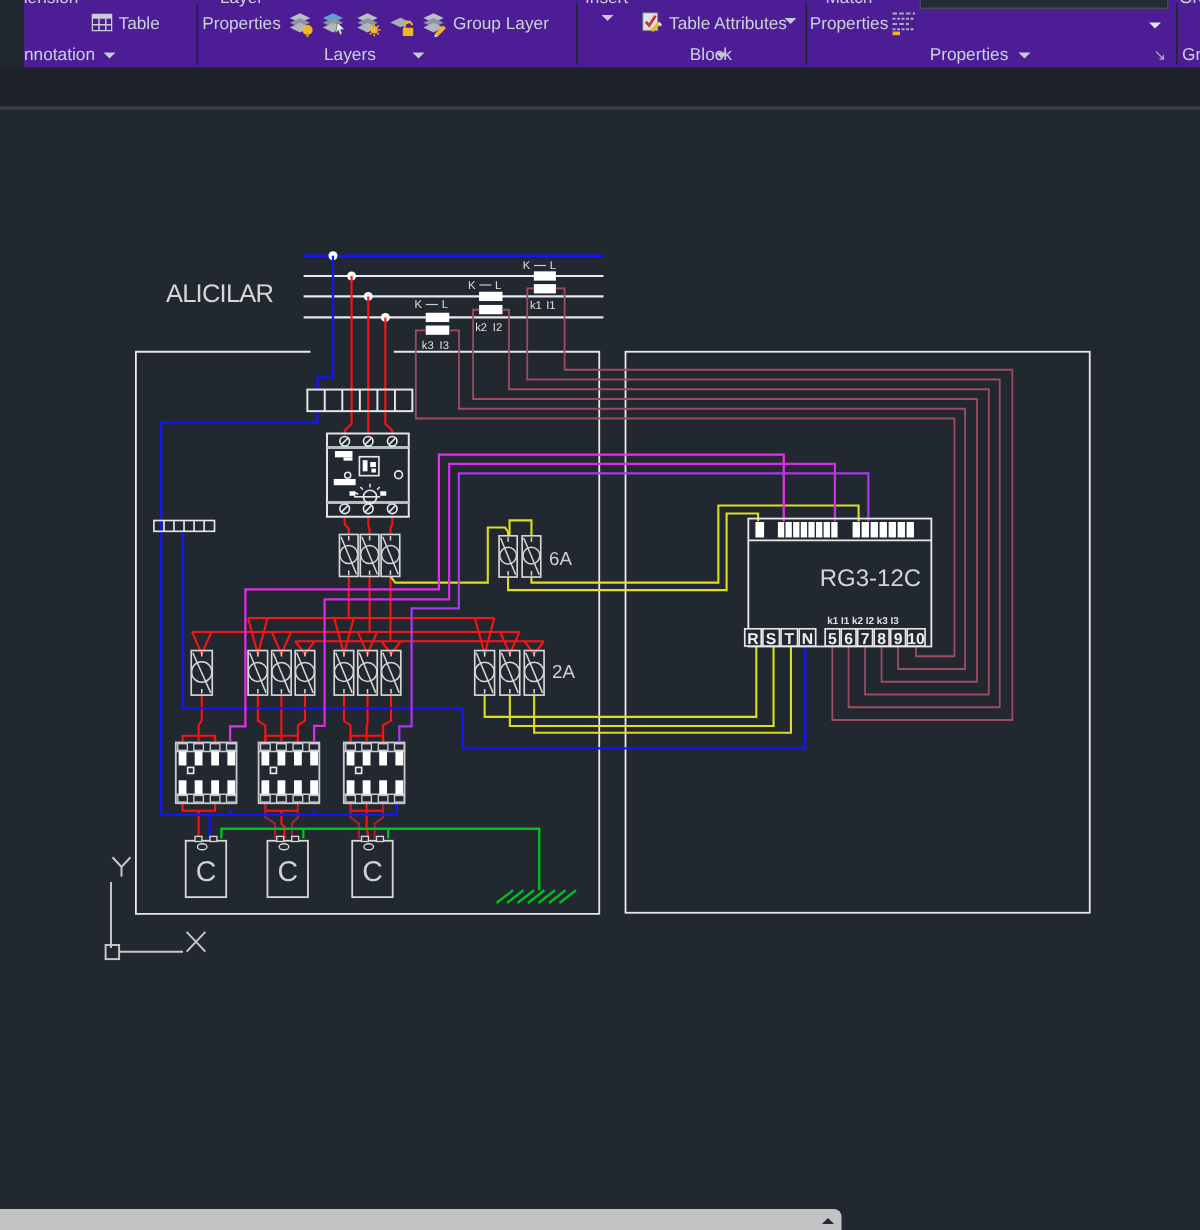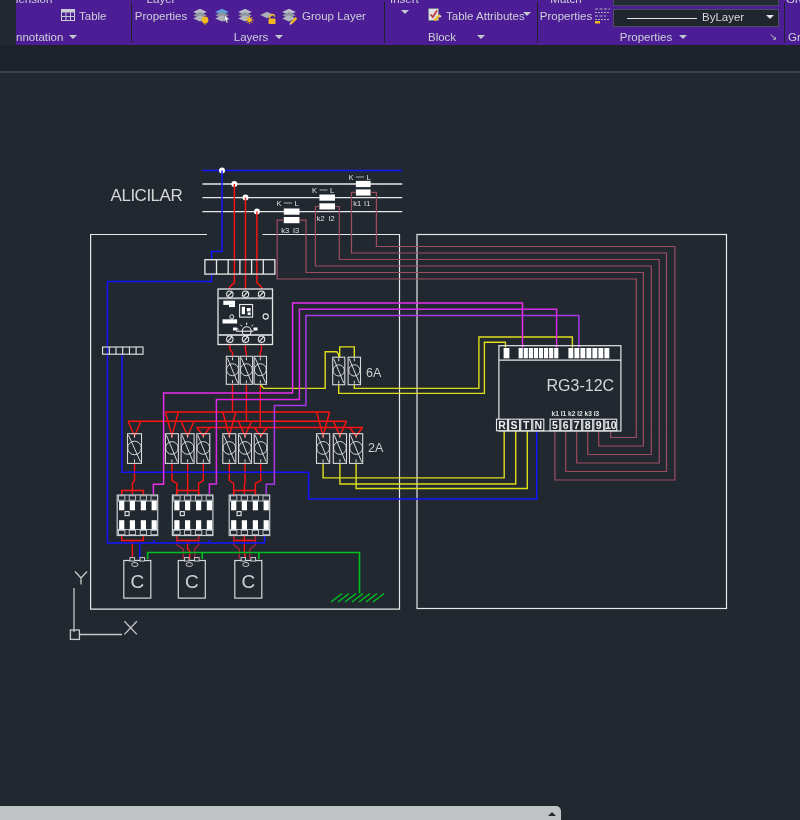--- a/index.html
+++ b/index.html
@@ -417,50 +417,46 @@
         <path d="M10.8,11.5 V9.8 a2.4,2.4 0 0 1 4.8,0" stroke="#f0b81e" stroke-width="1.4" fill="none"></path>
       </svg></div>
   <div style="position:absolute;left:265px;top:7px"><svg width="18" height="18" viewBox="0 0 18 18">
         <path d="M1.2,5 L8,1.8 L14.8,5 L8,8.2 Z" fill="#b9bfc7"></path>
         <path d="M1.2,8.2 L8,5.0 L14.8,8.2 L8,11.399999999999999 Z" fill="#8f959e"></path>
         <path d="M1.2,11.4 L8,8.200000000000001 L14.8,11.4 L8,14.6 Z" fill="#b0b6be"></path>
         <path d="M9,15.5 L14.5,10 L16.3,11.8 L10.8,17.3 Z" fill="#f0b81e"></path>
         <path d="M9,15.5 L8.6,17.8 L10.8,17.3 Z" fill="#e8eaee"></path>
       </svg></div>
   <div style="position:absolute;left:286px;top:9.5px">Group Layer</div>
-  <div style="position:absolute;left:200px;top:30.5px;width:70px;text-align:center">Layers</div>
+  <div style="position:absolute;left:200px;top:30.5px;width:70px;text-align:left">Layers</div>
   <div style="position:absolute;left:259px;top:35px;width:0;height:0;border-left:4px solid transparent;border-right:4px solid transparent;border-top:4.5px solid #c6cbd2"></div>
   <div style="position:absolute;left:374px;top:-7px">Insert</div>
   <div style="position:absolute;left:385px;top:9.5px;width:0;height:0;border-left:4px solid transparent;border-right:4px solid transparent;border-top:4.5px solid #c6cbd2"></div>
   <div style="position:absolute;left:409px;top:6px"><svg width="18" height="18" viewBox="0 0 18 18">
         <path d="M3.5,2.5 h10 v12 h-10 Z" fill="#dde1e6" stroke="#6a7078" stroke-width="0.6"></path>
         <path d="M5.5,8.5 L7.8,11 L12,4.5" stroke="#c03a3a" stroke-width="1.8" fill="none"></path>
         <path d="M9.5,14.5 L15,9" stroke="#efb51c" stroke-width="2.4"></path>
         <path d="M15,9 l1.4,1.4 -1.2,1.2 -1.4,-1.4 Z" fill="#e8e8e8"></path>
       </svg></div>
   <div style="position:absolute;left:430px;top:9.5px">Table Attributes</div>
   <div style="position:absolute;left:507px;top:11.5px;width:0;height:0;border-left:4px solid transparent;border-right:4px solid transparent;border-top:4.5px solid #c6cbd2"></div>
-  <div style="position:absolute;left:412px;top:30.5px;width:60px;text-align:left">Block</div>
+  <div style="position:absolute;left:412px;top:30.5px;width:60px;text-align:right">Block</div>
   <div style="position:absolute;left:461px;top:35px;width:0;height:0;border-left:4px solid transparent;border-right:4px solid transparent;border-top:4.5px solid #c6cbd2"></div>
   <div style="position:absolute;left:522px;top:-7px;width:56px;text-align:center">Match</div>
   <div style="position:absolute;left:521px;top:9.5px;width:58px;text-align:center">Properties</div>
   <div style="position:absolute;left:578px;top:6px"><svg width="18" height="18" viewBox="0 0 18 18">
         <g stroke="#aab0b8" stroke-width="1.2">
           <line x1="1" y1="3" x2="16" y2="3" stroke-dasharray="3,1.5"></line>
           <line x1="1" y1="6.5" x2="16" y2="6.5" stroke-dasharray="2,1"></line>
           <line x1="1" y1="10" x2="12" y2="10" stroke-dasharray="3,1.5"></line>
           <line x1="1" y1="13.5" x2="16" y2="13.5" stroke-dasharray="2,1"></line>
         </g>
         <rect x="1" y="15" width="5" height="2.5" fill="#efb51c"></rect>
       </svg></div>
   <div style="position:absolute;left:597px;top:0px;width:164px;height:5px;background:#252b34;border:1px solid #444c59;border-top:none"></div>
-  <div style="position:absolute;left:597px;top:8.5px;width:164px;height:16.5px;background:#20252e;border:1px solid #49515f">
-     <div style="position:absolute;left:13px;top:8px;width:70px;height:1.4px;background:#e2e4e8"></div>
-     <div style="position:absolute;left:88px;top:1px;color:#d4d7db">ByLayer</div>
-  </div>
   <div style="position:absolute;left:750px;top:15px;width:0;height:0;border-left:4px solid transparent;border-right:4px solid transparent;border-top:4.5px solid #e2e4e8"></div>
   <div style="position:absolute;left:590px;top:30.5px;width:80px;text-align:center">Properties</div>
   <div style="position:absolute;left:663px;top:35px;width:0;height:0;border-left:4px solid transparent;border-right:4px solid transparent;border-top:4.5px solid #c6cbd2"></div>
   <div style="position:absolute;left:753px;top:31px;font-size:10px;color:#aab0b8">↘</div>
   <div style="position:absolute;left:770px;top:-7px">Group</div>
   <div style="position:absolute;left:772px;top:30.5px">Group</div>
 </div>
 <div style="position:absolute;left:0;top:45px;width:800px;height:26px;background:#1e232b"></div>
 <div style="position:absolute;left:0;top:70.5px;width:800px;height:2.5px;background:#3a414e"></div>
 <div style="position:absolute;left:0;top:806px;width:561px;height:14px;background:#c2c3c5;border-top-right-radius:5px"></div>

